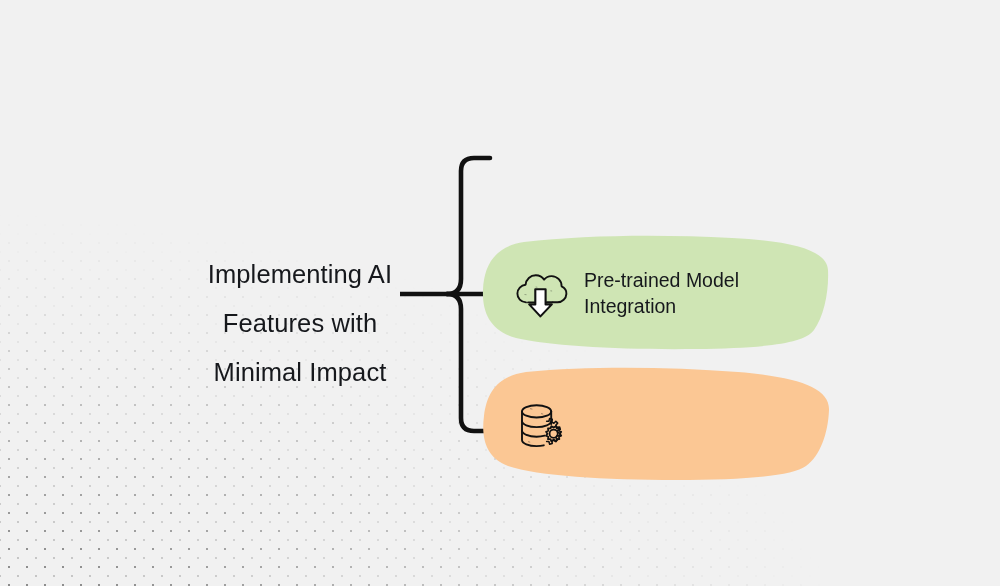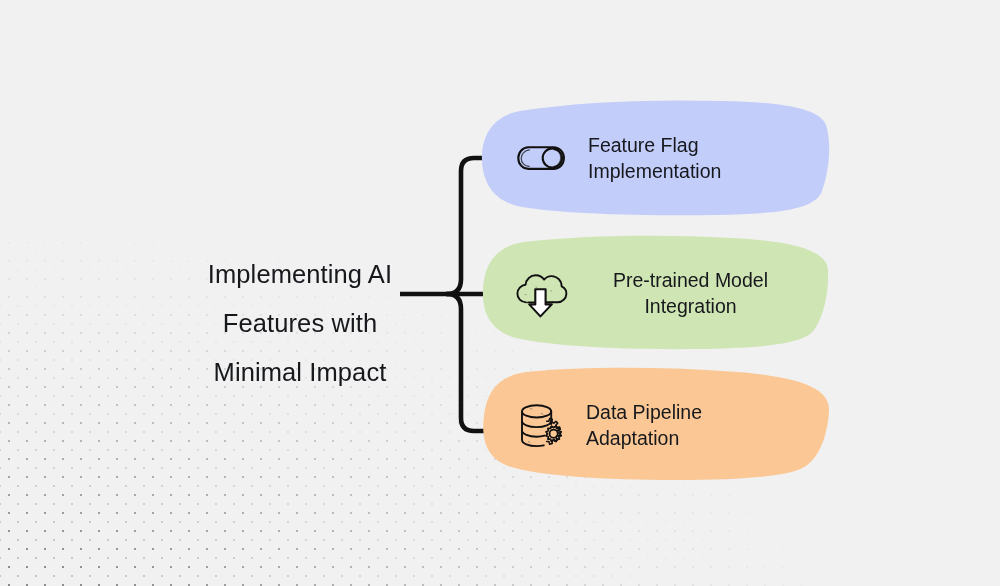--- a/index.html
+++ b/index.html
@@ -103,21 +103,21 @@
     font-size: 19.5px;
     line-height: 26px;
     color: #16181c;
     white-space: pre-line;
   }
 
   #node-0 { left: 480px; top: 99px;  width: 352px; height: 118px; }
   #node-1 { left: 480px; top: 234px; width: 352px; height: 118px; }
   #node-2 { left: 480px; top: 366px; width: 352px; height: 118px; }
 
-  #node-1 .node-label { margin-left: 3px; text-align: center; }
+  #node-1 .node-label { margin-left: 14px; }
   #node-2 .node-label { margin-left: 16px; }
 </style>
 </head>
 <body>
 
 <div id="canvas">
 
   <div id="dot-texture"></div>
 
   <div id="root-title">Implementing AI
@@ -128,44 +128,20 @@
 
     <path d="M 0 164 L 47 164" stroke="#111111" stroke-width="4.6" stroke-linecap="round"></path>
 
     <path d="M 47 164 C 57 164 61 158 61 149 L 61 41 C 61 32 66 28 74 28 L 90 28" stroke="#111111" stroke-width="4.6" stroke-linecap="round" stroke-linejoin="round"></path>
 
     <path d="M 47 164 C 57 164 61 170 61 179 L 61 288 C 61 297 66 301 74 301 L 90 301" stroke="#111111" stroke-width="4.6" stroke-linecap="round" stroke-linejoin="round"></path>
 
     <path d="M 47 164 L 90 164" stroke="#111111" stroke-width="4.6" stroke-linecap="round"></path>
   </svg>
 
-  <div class="node" id="node-0">
-    <svg class="node-shape" viewBox="0 0 352 118" width="352" height="118">
-      <path d="M 40 12 C 96 3 168 0 243 2 C 300 3 340 9 346 26
-               C 352 45 349 72 342 92 C 336 110 300 115 236 116
-               C 160 117 84 115 42 108 C 14 103 3 84 2 62
-               C 1 38 12 17 40 12 Z" fill="#c3cdfa"></path>
-    </svg>
-    <div class="node-inner">
-      <span class="node-icon">
-        <svg viewBox="0 0 58 58" width="58" height="58" fill="none">
-
-          <path d="M16.5 18.2 C10.6 18.4 6.4 23.1 6.3 29.0 C6.2 35.0 10.5 39.7 16.4 39.9
-                   L41.6 39.9 C47.6 39.8 51.9 35.1 51.9 29.0 C51.9 23.0 47.5 18.3 41.5 18.2 Z" stroke="#111111" stroke-width="2.1" stroke-linecap="round" stroke-linejoin="round"></path>
-          <path d="M17.4 20.9 C12.8 21.4 9.3 24.9 9.2 29.2 C9.1 33.6 12.6 37.1 17.2 37.4" stroke="#111111" stroke-width="1.2" stroke-linecap="round" opacity="0.75"></path>
-          <path d="M42.2 20.7 C47.0 21.1 50.2 24.8 50.3 29.1 C50.4 33.5 47.1 37.2 42.4 37.5" stroke="#111111" stroke-width="1.2" stroke-linecap="round" opacity="0.75"></path>
-
-          <circle cx="40.3" cy="29.0" r="9.6" stroke="#111111" stroke-width="2.1"></circle>
-          <path d="M41.9 20.2 C46.3 21.2 48.9 24.9 48.6 29.3 C48.4 33.2 45.7 36.5 41.9 37.6" stroke="#111111" stroke-width="1.1" stroke-linecap="round" opacity="0.6"></path>
-        </svg>
-      </span>
-      <span class="node-label">Feature Flag
-Implementation</span>
-    </div>
-  </div>
 
   <div class="node" id="node-1">
     <svg class="node-shape" viewBox="0 0 352 118" width="352" height="118">
       <path d="M 44 8 C 104 1 180 0 252 4 C 312 7 347 16 348 36
                C 349 58 344 82 334 96 C 324 110 284 114 216 115
                C 144 116 70 112 36 104 C 10 97 2 78 3 56
                C 4 30 16 12 44 8 Z" fill="#cfe5b4"></path>
     </svg>
     <div class="node-inner">
       <span class="node-icon">
@@ -230,18 +206,16 @@
           <g stroke="#111111" stroke-width="1.8" stroke-linecap="round" stroke-linejoin="round" fill="none">
 
             <path d="M41.6 31.5 L43.9 30.2 L44.8 32.4 L47.3 32.4 L47.0 34.8 L49.2 35.8
                      L47.9 37.8 L49.2 39.8 L47.0 40.8 L47.3 43.2 L44.8 43.2 L43.9 45.4
                      L41.6 44.1 L39.4 45.4 L38.5 43.2 L36.0 43.2 L36.3 40.8 L34.1 39.8
                      L35.4 37.8 L34.1 35.8 L36.3 34.8 L36.0 32.4 L38.5 32.4 L39.4 30.2 Z"></path>
             <circle cx="41.65" cy="37.8" r="4.1"></circle>
           </g>
         </svg>
       </span>
-      <span class="node-label">Data Pipeline
-Adaptation</span>
     </div>
   </div>
 
 </div>
 
 </body></html>

